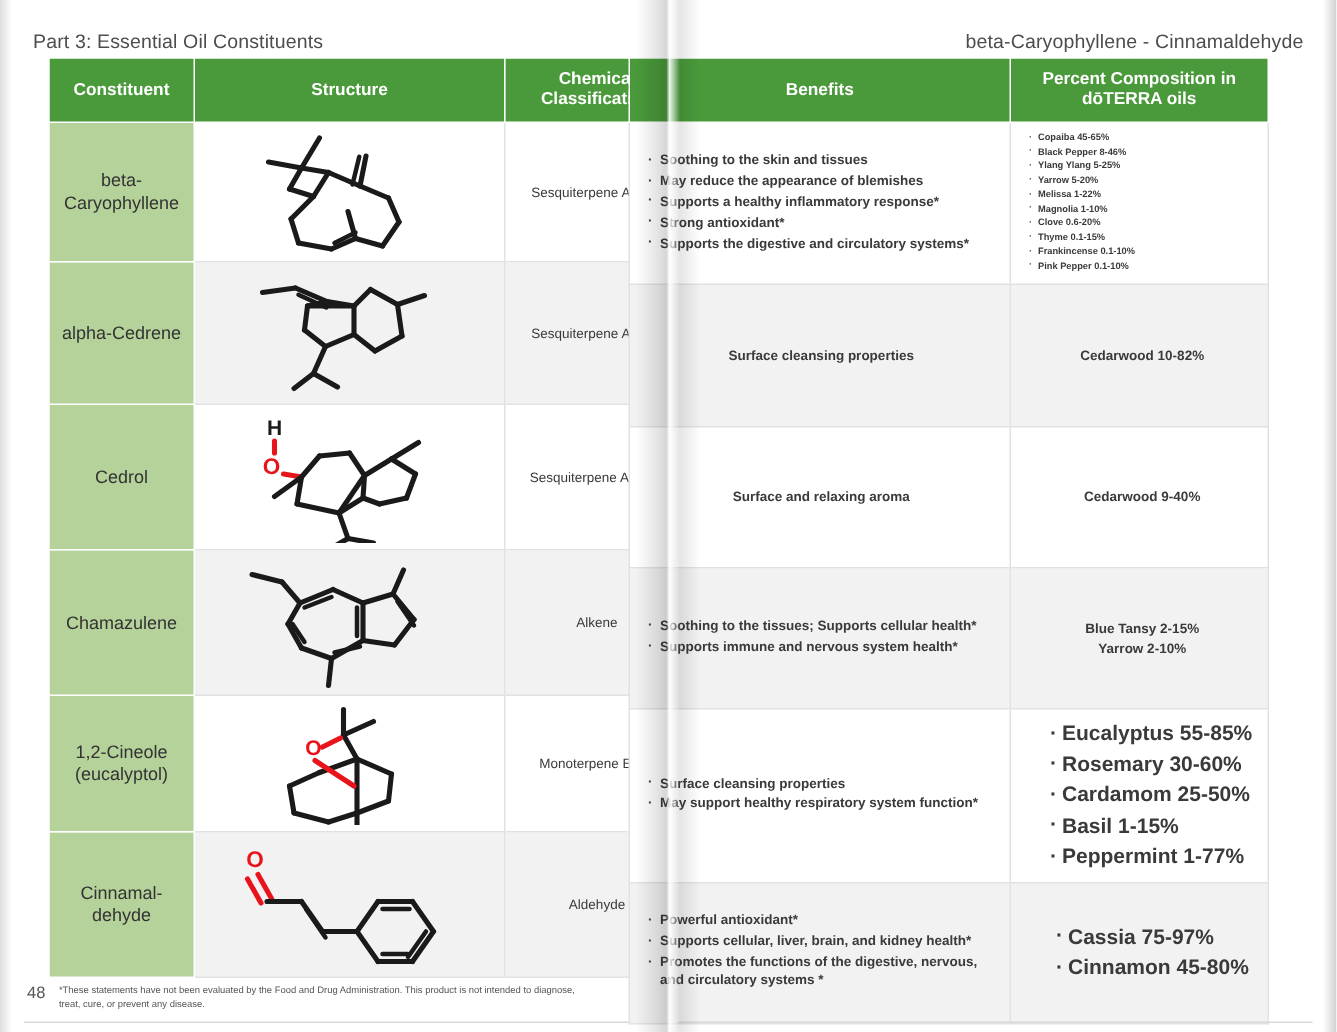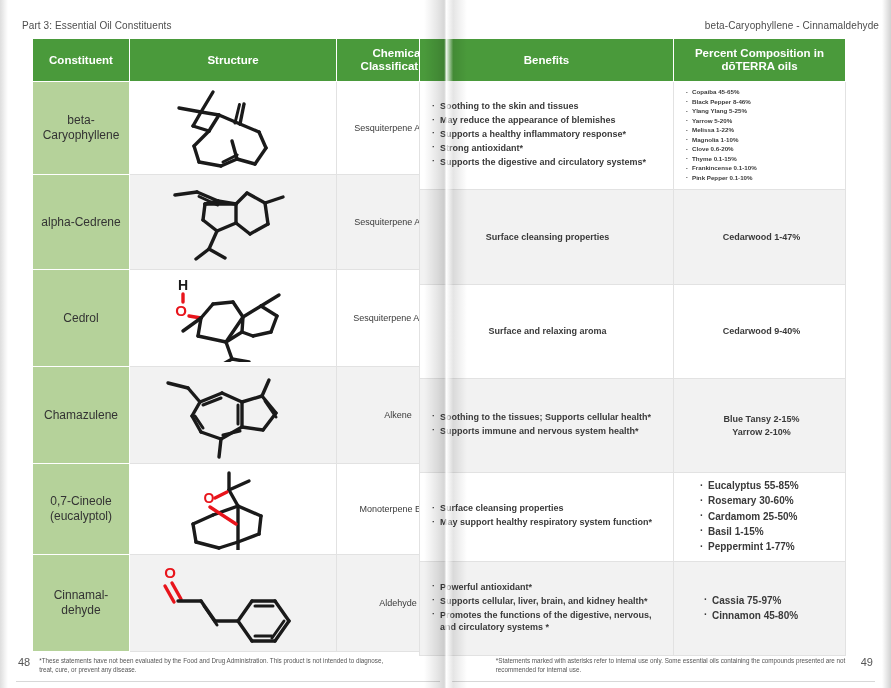--- a/index.html
+++ b/index.html
@@ -44,27 +44,27 @@
     position: relative;
     height: 688px;
     background: #ffffff;
   }
   .page-left  { width: 446px; }
   .page-right { width: 445px; }
 
   .run-head {
     position: absolute;
     top: 20px;
-    font-size: 10px;
+    font-size: 13px;
     color: #4d4d4d;
     letter-spacing: 0.1px;
     white-space: nowrap;
   }
   .run-head-left  { left: 22px; }
-  .run-head-right { right: 12px; }
+  .run-head-right { right: 22px; }
 
   
   .tbl {
     position: absolute;
     top: 38px;
     border-collapse: collapse;
     table-layout: fixed;
   }
   .tbl-left  { left: 32px;  width: 427px; }
   .tbl-right { left: -27px; width: 426px; }
@@ -115,21 +115,21 @@
     font-size: 9px;
     color: #3a3a3a;
     font-weight: bold;
   }
   ul.blist li::before {
     content: "\00B7";
     position: absolute; left: 0; top: -0.5px;
     font-weight: bold;
   }
   ul.blist.tiny li { font-size: 6.2px; line-height: 1.45; margin-bottom: 0.5px; padding-left: 6px; }
-  ul.blist.mid li  { font-size: 10px; }
+  ul.blist.mid li  { font-size: 14px; }
   .pct-plain { font-size: 9px; font-weight: bold; color:#3a3a3a; line-height:1.4; }
 
   
   .foot {
     position: absolute;
     bottom: 14px;
     display: flex;
     align-items: flex-start;
     gap: 9px;
   }
@@ -303,21 +303,21 @@
                 <path d="M60 57 L52 45"></path>
                 <path d="M80 64 L97 60"></path>
                 <path d="M122 30 L133 46"></path>
               </g>
             </svg>
           </td>
           <td class="c-class">Alkene</td>
         </tr>
 
         <tr class="plain" style="height:88px">
-          <td class="c-name">0,7-Cineole (eucalyptol)</td>
+          <td class="c-name">1,2-Cineole (eucalyptol)</td>
           <td class="c-struct">
             <svg width="180" height="82" viewBox="0 0 180 82">
               <g class="bond">
                 <path d="M86 5 L86 22"></path>
                 <path d="M86 22 L106 13"></path>
                 <path d="M86 22 L95 38"></path>
                 <path d="M95 38 L118 48"></path>
                 <path d="M118 48 L116 66"></path>
                 <path d="M116 66 L95 74"></path>
                 <path d="M95 74 L95 38"></path>
@@ -419,21 +419,21 @@
               <li>Pink Pepper 0.1-10%</li>
             </ul>
           </td>
         </tr>
 
         <tr class="shade" style="height:95px">
           <td class="c-bene" style="text-align:center">
             <div class="pct-plain">Surface cleansing properties</div>
           </td>
           <td class="c-pct">
-            <div class="pct-plain">Cedarwood 1-47%</div>
+            <div class="pct-plain">Cedarwood 10-82%</div>
           </td>
         </tr>
 
         <tr class="plain" style="height:94px">
           <td class="c-bene" style="text-align:center">
             <div class="pct-plain">Surface and relaxing aroma</div>
           </td>
           <td class="c-pct">
             <div class="pct-plain">Cedarwood 9-40%</div>
           </td>
@@ -481,23 +481,19 @@
           <td class="c-pct bulleted" style="padding-left:30px">
             <ul class="blist mid">
               <li>Cassia 75-97%</li>
               <li>Cinnamon 45-80%</li>
             </ul>
           </td>
         </tr>
       </tbody>
     </table>
 
-    <div class="foot foot-right">
-      <div class="fine">*Statements marked with asterisks refer to internal use only. Some essential oils containing the compounds presented are not recommended for internal use.</div>
-      <div class="folio">49</div>
-    </div>
     <div class="rule rule-right"></div>
   </div>
 
   <div class="gutter"></div>
   <div class="edgeL"></div>
   <div class="edgeR"></div>
 </div>
 
 </body></html>

